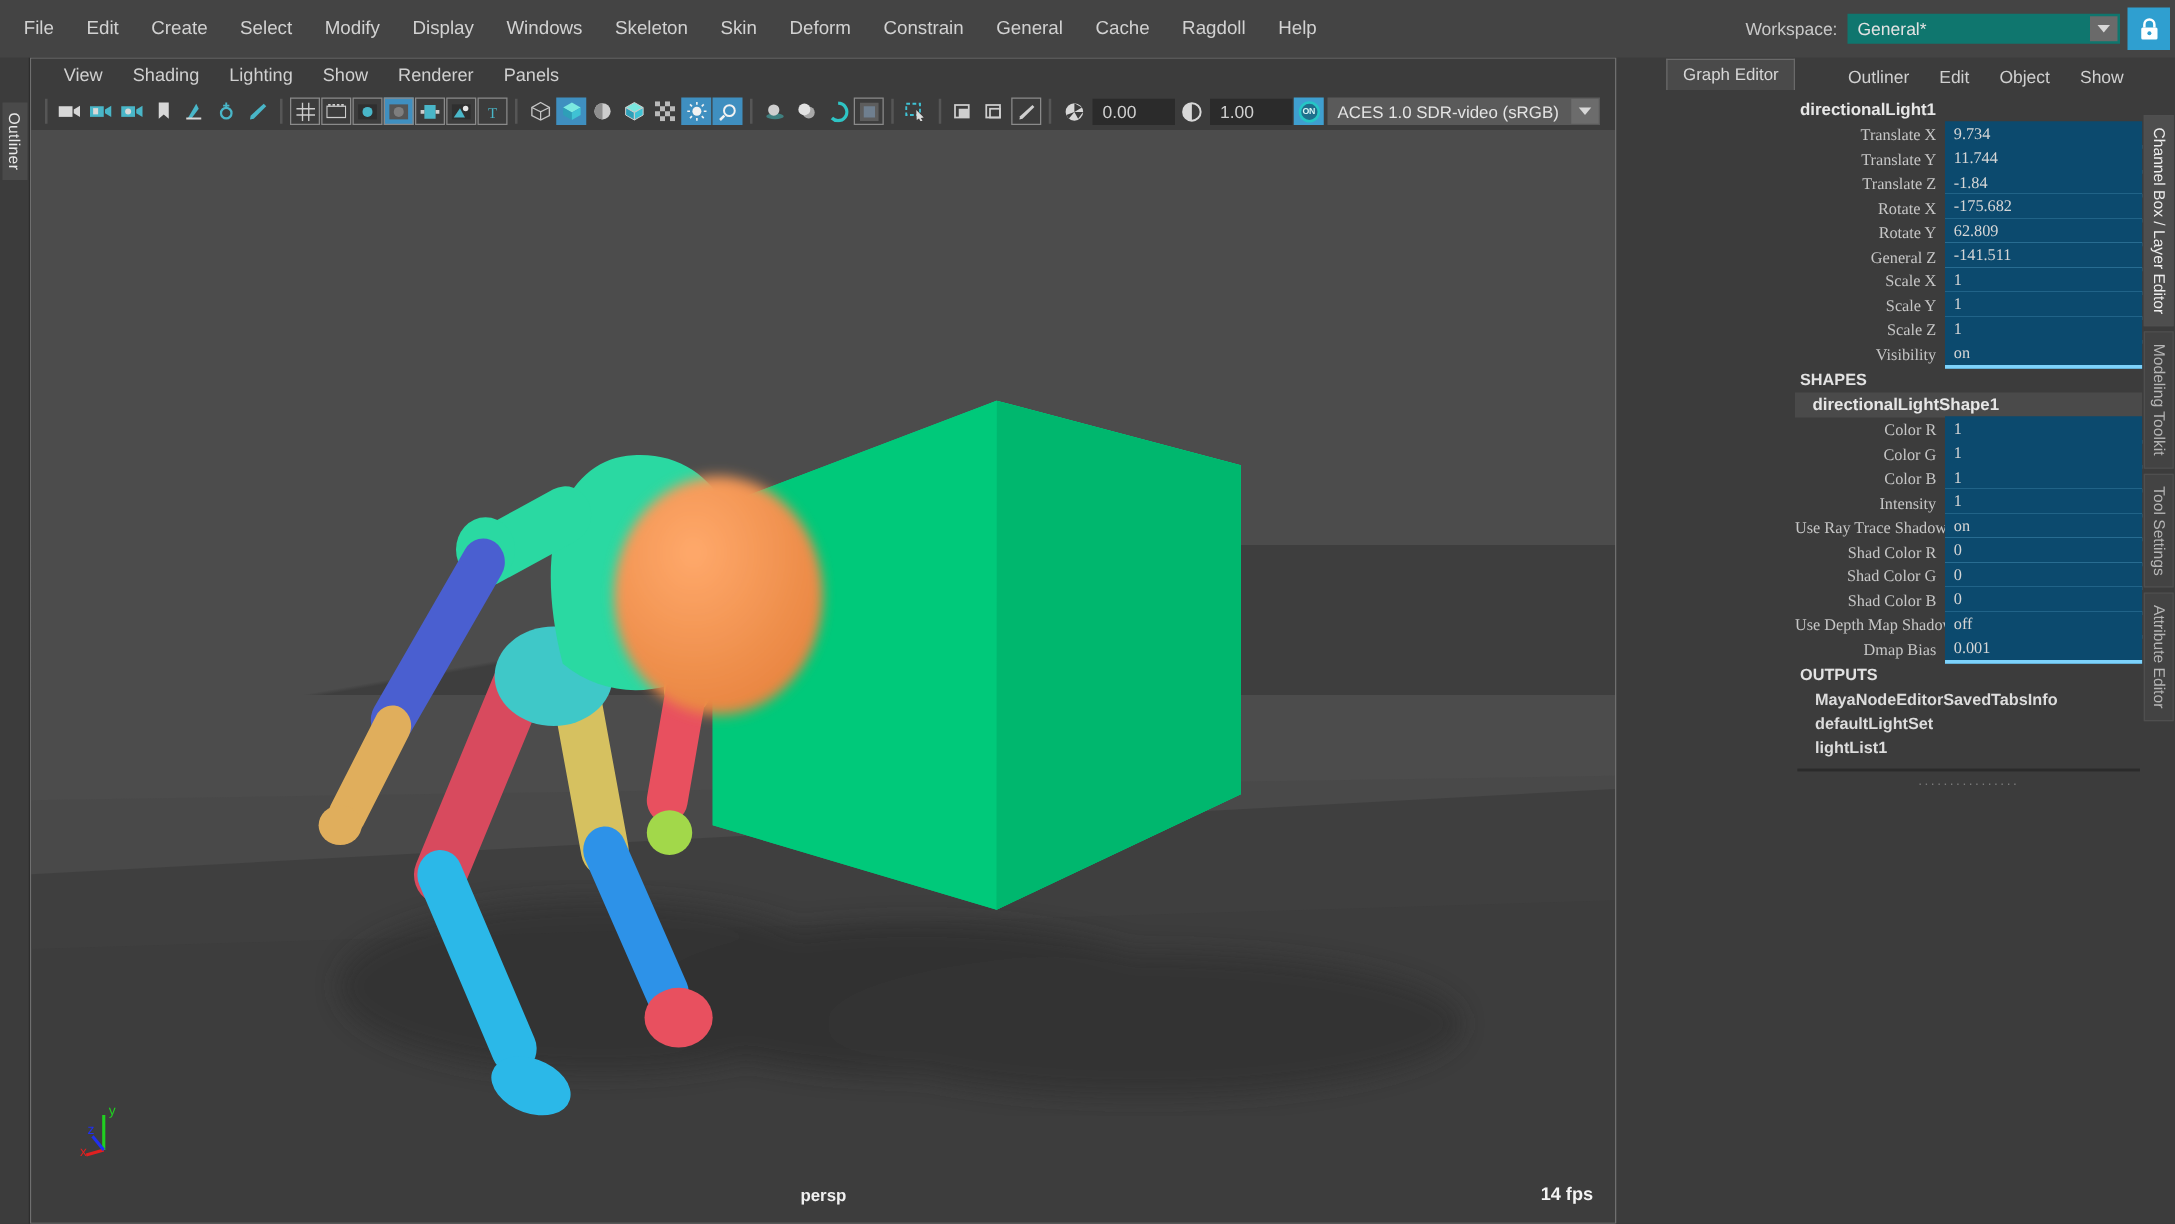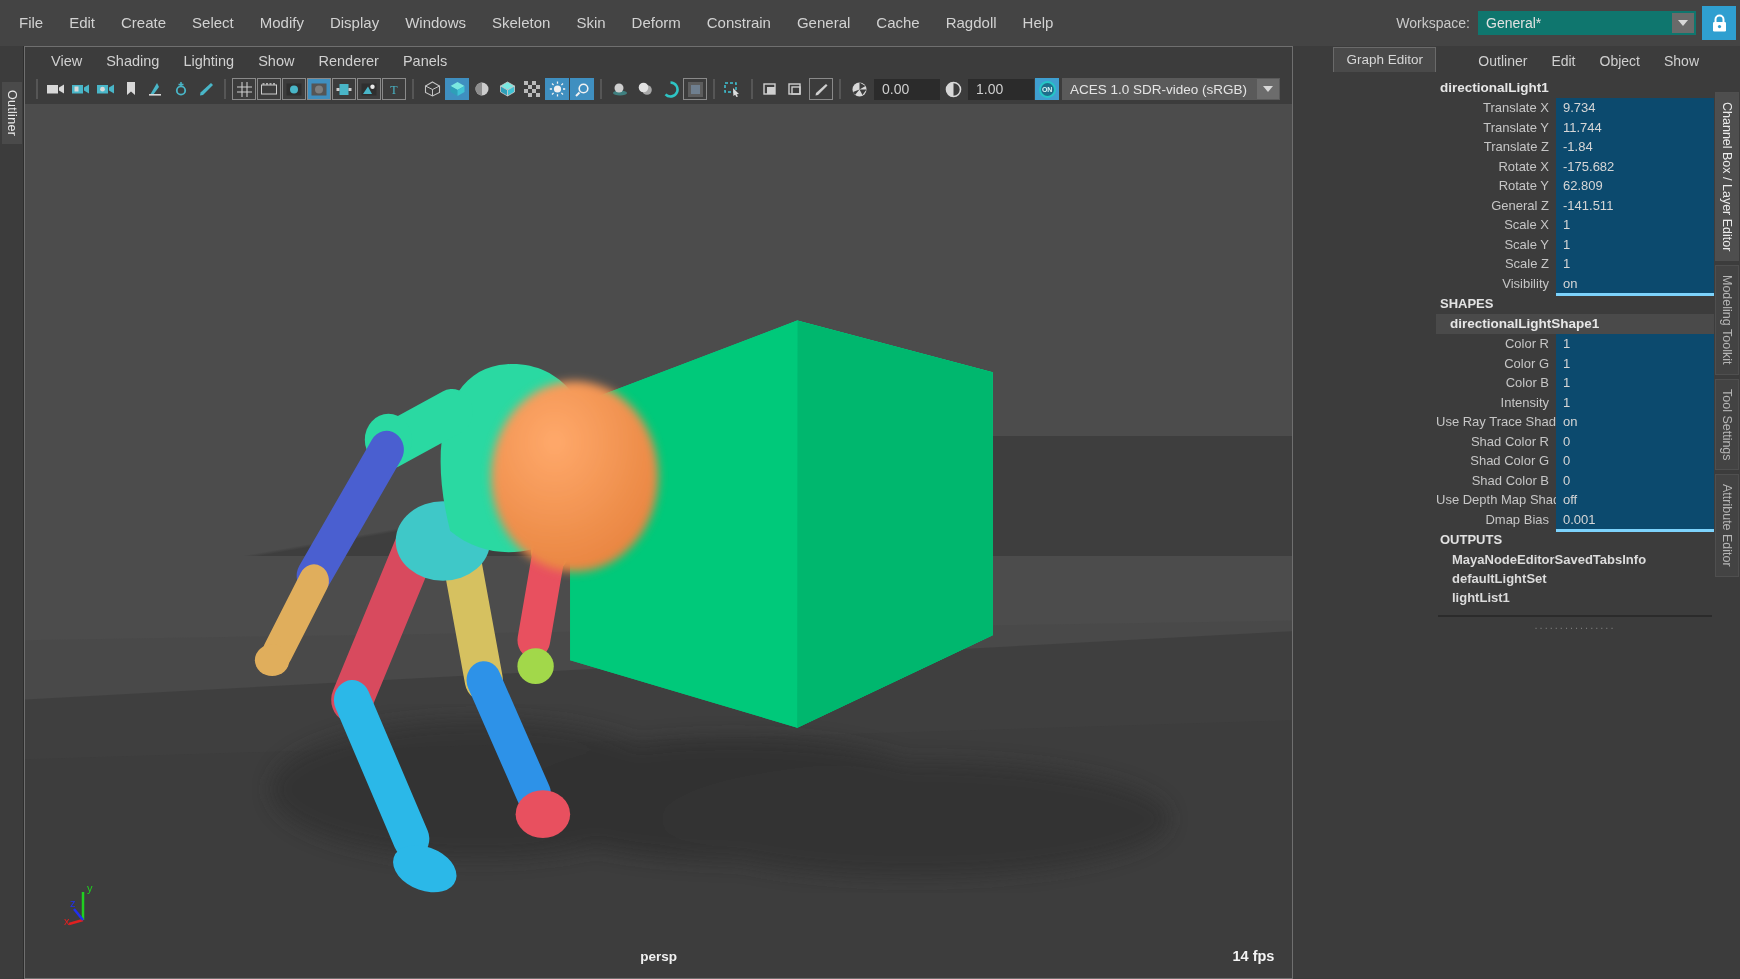--- a/index.html
+++ b/index.html
@@ -190,21 +190,21 @@
   .cb-scroll { flex: 1; overflow: hidden; padding-top: 2px; }
   .node-title {
     font-size: 13.5px; font-weight: bold; color: #e6e6e6;
     padding: 2px 0 3px 4px;
   }
   .node-title.indent { padding-left: 14px; background: #4a4a4a; }
   .sect-title {
     font-size: 13px; font-weight: bold; color: #e2e2e2;
     padding: 3px 0 3px 4px;
   }
-  .attr-row { display: flex; align-items: flex-start; height: 19.5px; }
+  .attr-row { display: flex; align-items: center; height: 19.5px; font-family: Liberation Serif, serif; }
   .attr-name {
     flex: 1; text-align: right; padding-right: 7px;
     font-size: 13px; color: #c6c6c6; line-height: 19.5px;
     white-space: nowrap; overflow: hidden;
   }
   .attr-val {
     width: 158px; min-width: 158px;
     background: #0c4a6e;
     border-bottom: 3px solid #7dd3fc;
     font-size: 13px; color: #d6d6d6;

